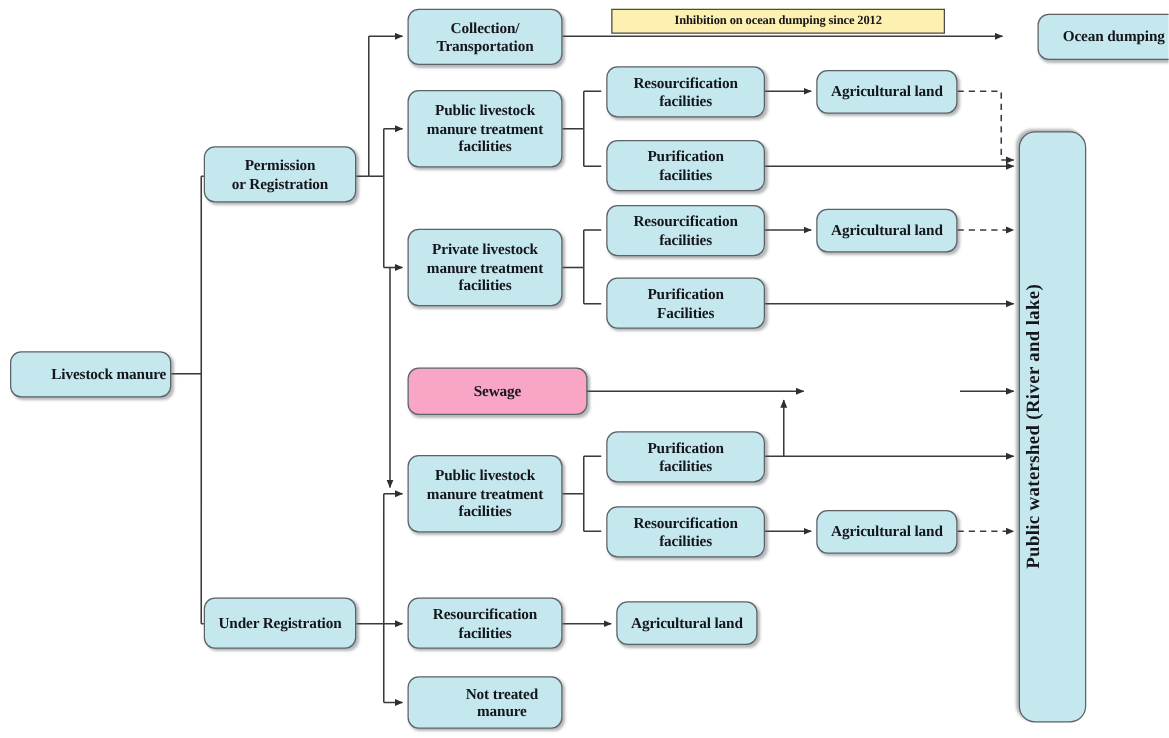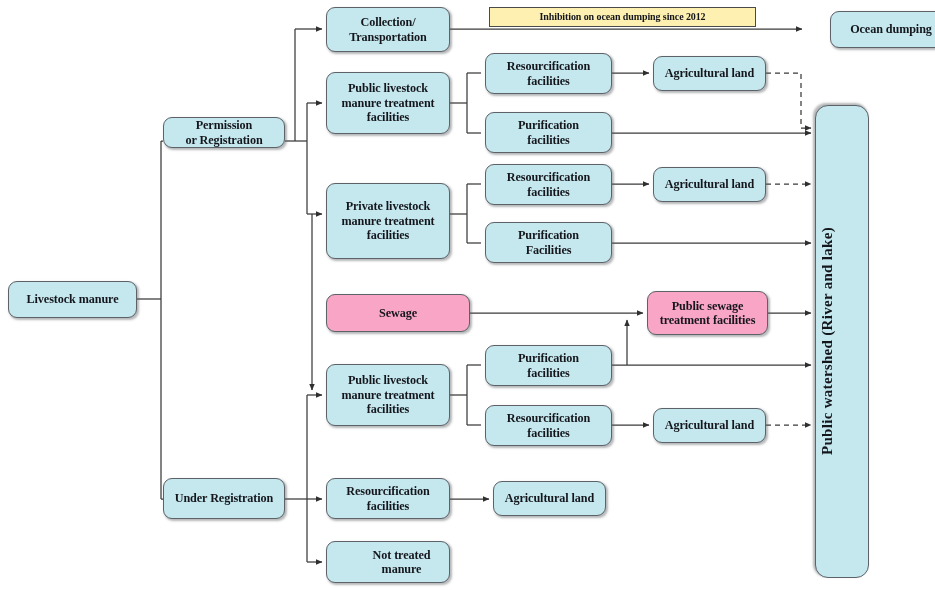--- a/index.html
+++ b/index.html
@@ -130,25 +130,25 @@
 
       <path d="M612,425 L649,425" marker-end="url(#arw)"></path>
 
       <path d="M766,425 L811,425" stroke-dasharray="5,4" marker-end="url(#arwd)"></path>
 
       <path d="M450,499 L489,499" marker-end="url(#arw)"></path>
 
     </g>
   </svg>
 
-  <div class="node" style="left:8px;top:281px;width:129px;height:37px;">
+  <div class="node" style="left:8px;top:281px;width:129px;height:37px;text-align:right;">
     <span>Livestock manure</span>
   </div>
 
-  <div class="node" style="left:163px;top:117px;width:122px;height:31px;flex-direction:column;font-family:Liberation Serif, serif;">
+  <div class="node" style="left:163px;top:117px;width:122px;height:45px;flex-direction:column;font-family:Liberation Serif, serif;">
     <span>Permission</span>
     <span>or Registration</span>
   </div>
 
   <div class="node" style="left:163px;top:478px;width:122px;height:41px;text-align:center;">
     <span>Under Registration</span>
   </div>
 
   <div class="node" style="left:326px;top:7px;width:124px;height:45px;flex-direction:column;">
     <span>Collection/</span>
@@ -162,21 +162,21 @@
   <div class="node" style="left:818px;top:11px;width:122px;height:37px;margin-left:12px;">
     <span>Ocean dumping</span>
   </div>
 
   <div class="node" style="left:326px;top:72px;width:124px;height:62px;flex-direction:column;">
     <span>Public livestock</span>
     <span>manure treatment</span>
     <span>facilities</span>
   </div>
 
-  <div class="node" style="left:326px;top:183px;width:124px;height:76px;flex-direction:column;">
+  <div class="node" style="left:326px;top:183px;width:124px;height:62px;flex-direction:column;">
     <span>Private livestock</span>
     <span>manure treatment</span>
     <span>facilities</span>
   </div>
 
   <div class="node" style="left:485px;top:53px;width:127px;height:41px;flex-direction:column;">
     <span>Resourcification</span>
     <span>facilities</span>
   </div>
 
@@ -200,24 +200,20 @@
   </div>
 
   <div class="node" style="left:653px;top:167px;width:113px;height:35px;">
     <span>Agricultural land</span>
   </div>
 
   <div class="node pink" style="left:326px;top:294px;width:144px;height:38px;">
     <span>Sewage</span>
   </div>
 
-  <div class="node pink" style="left:647px;top:291px;width:121px;height:44px;flex-direction:column;">
-    <span>Public sewage</span>
-    <span>treatment facilities</span>
-  </div>
 
   <div class="node" style="left:326px;top:364px;width:124px;height:62px;flex-direction:column;">
     <span>Public livestock</span>
     <span>manure treatment</span>
     <span>facilities</span>
   </div>
 
   <div class="node" style="left:485px;top:345px;width:127px;height:41px;flex-direction:column;">
     <span>Purification</span>
     <span>facilities</span>

